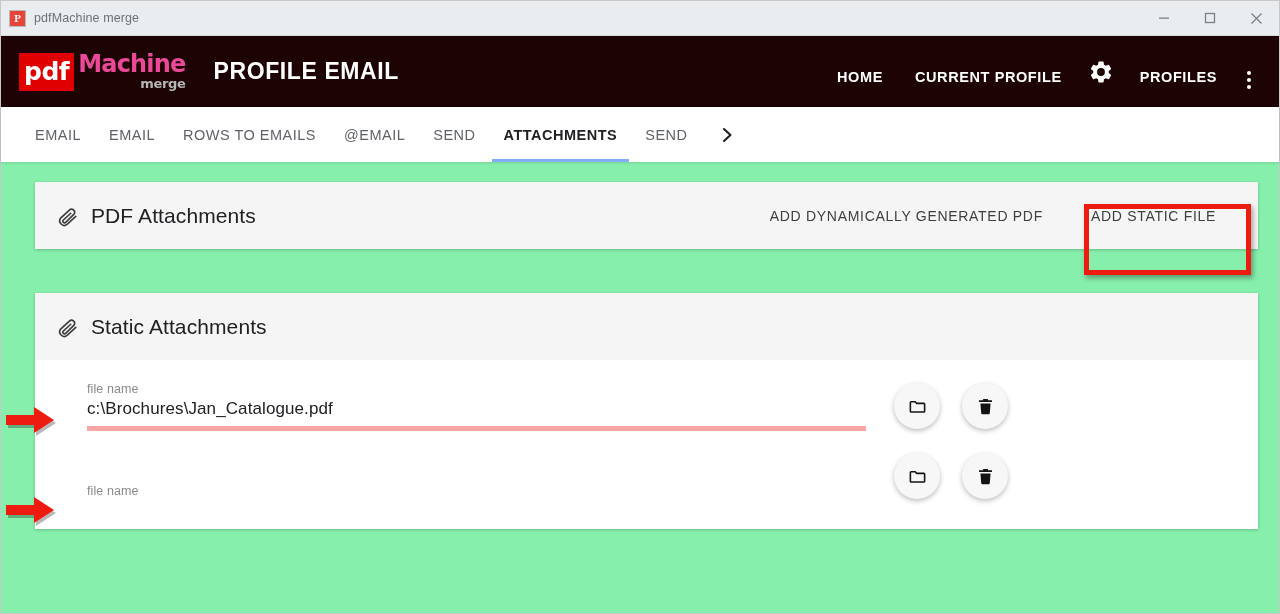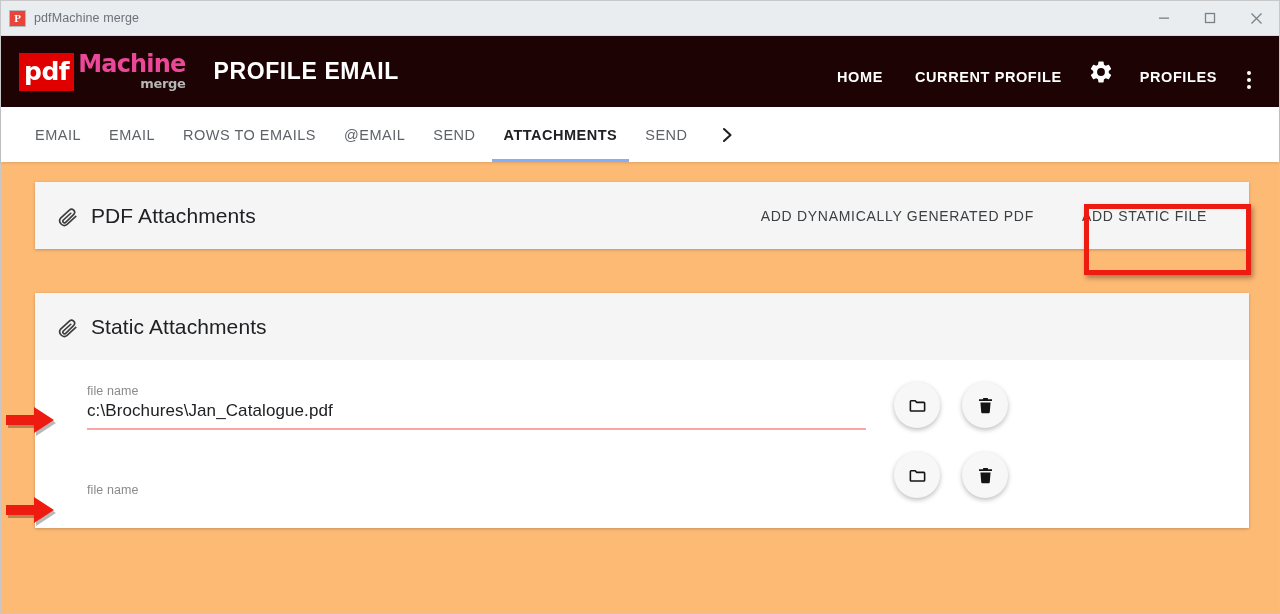--- a/index.html
+++ b/index.html
@@ -109,22 +109,22 @@
   .tab.active::after {
     content: ""; position: absolute; left: 2px; right: 2px; bottom: 0;
     height: 3px; background: #82aefc;
   }
   .tab-next {
     display: flex; align-items: center; padding: 0 16px 0 18px; cursor: pointer;
   }
 
   
   .body {
-    flex: 1; background: #fdba74; position: relative;
-    padding: 20px 30px 0 34px;
+    flex: 1; background: #86efac; position: relative;
+    padding: 20px 21px 0 34px;
     overflow: hidden;
   }
   .card {
     background: #ffffff;
     box-shadow: 0 1px 3px rgba(0,0,0,.22);
   }
   .panel-head {
     background: #f5f5f5;
     height: 67px;
     display: flex; align-items: center;
@@ -157,21 +157,21 @@
     padding: 22px 24px 0 52px;
     position: relative;
   }
   .field { width: 779px; position: relative; }
   .field-label {
     font-size: 12.5px; color: #8b8b8b; margin-bottom: 3px; letter-spacing:.1px;
   }
   .field-value {
     font-size: 17px; color: #202124;
     padding-bottom: 7px;
-    border-bottom: 2px solid #fca5a5;
+    border-bottom: 5px solid #fca5a5;
     letter-spacing: .1px;
     white-space: nowrap; overflow: hidden;
   }
   .row-actions { display: flex; align-items: center; gap: 22px; margin-left: 28px; padding-bottom: 2px; }
   .fab {
     width: 46px; height: 46px; border-radius: 50%;
     background: #f7f7f7;
     box-shadow: 0 2px 5px rgba(0,0,0,.26);
     display: flex; align-items: center; justify-content: center;
     cursor: pointer; border: none;

